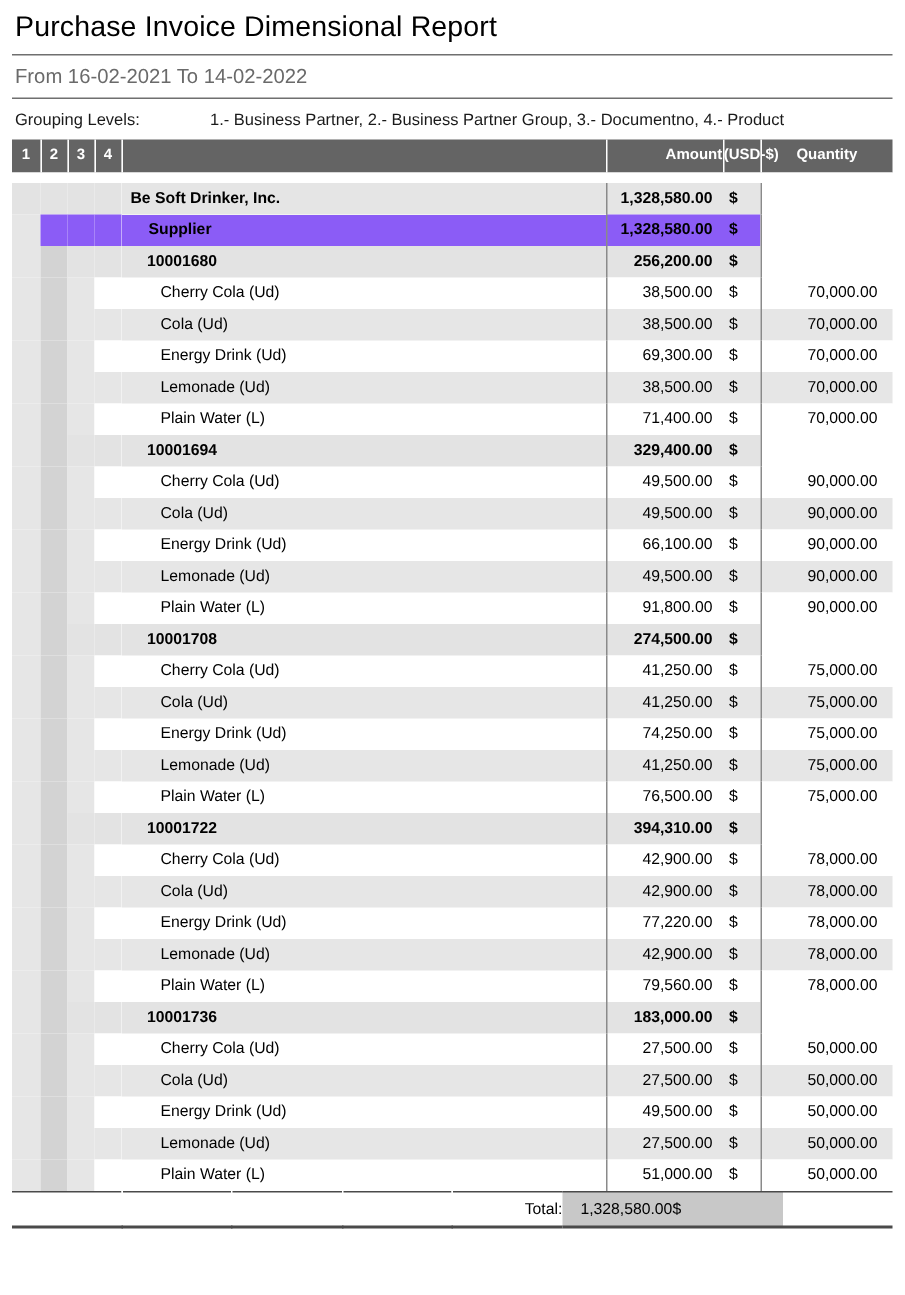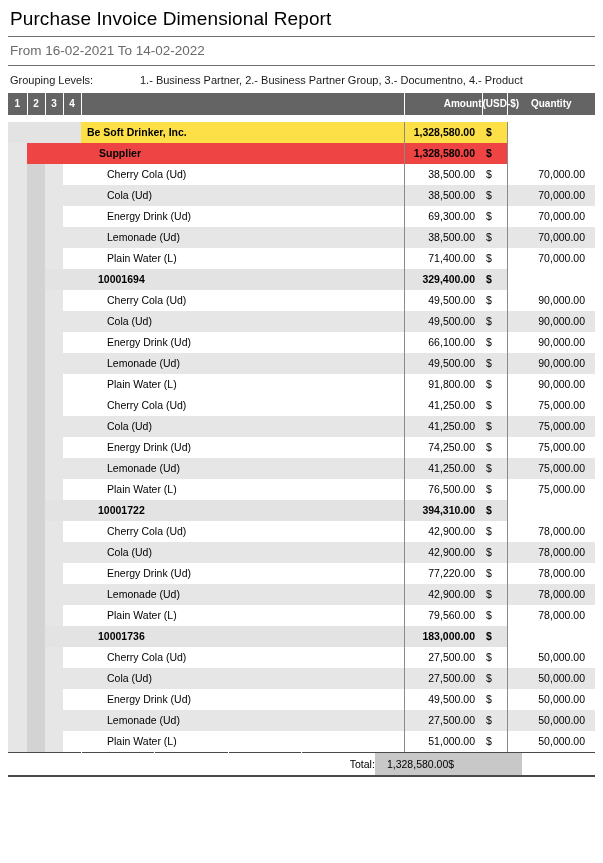--- a/index.html
+++ b/index.html
@@ -136,29 +136,29 @@
     padding-left: 4px;
   }
   td.qty {
     text-align: right;
     padding-right: 10px;
     border-left: 1px solid #8a8a8a;
     white-space: nowrap;
   }
 
   
-  tr.lvl1 td { background: #fde047; font-weight: bold; }
+  tr.lvl1 td { background: #e5e5e5; font-weight: bold; }
   tr.lvl1 td.gut1 { background: #e3e3e3; }
   tr.lvl1 td.gut2 { background: #e3e3e3; }
   tr.lvl1 td.gut3 { background: #e3e3e3; }
   tr.lvl1 td.gut4 { background: #e3e3e3; }
   tr.lvl1 td.qty  { background: #ffffff; }
 
   
-  tr.lvl2 td { background: #ef4444; font-weight: bold; }
+  tr.lvl2 td { background: #8b5cf6; font-weight: bold; }
   tr.lvl2 td.gut1 { background: #e6e6e6; }
   tr.lvl2 td.qty  { background: #ffffff; }
 
   
   tr.lvl3 td { background: #e3e3e3; font-weight: bold; }
   tr.lvl3 td.gut1 { background: #e6e6e6; }
   tr.lvl3 td.gut2 { background: #d3d3d3; }
   tr.lvl3 td.qty  { background: #ffffff; }
 
   
@@ -280,20 +280,30 @@
         <tr class="lvl2">
           <td class="gut1"></td>
           <td class="gut2"></td>
           <td class="gut3"></td>
           <td class="gut4"></td>
           <td class="name"><span class="ind2">Supplier</span></td>
           <td class="amt">1,328,580.00</td>
           <td class="cur">$</td>
           <td class="qty"></td>
         </tr>
+        <tr class="lvl3">
+          <td class="gut1"></td>
+          <td class="gut2"></td>
+          <td class="gut3"></td>
+          <td class="gut4"></td>
+          <td class="name"><span class="ind3">10001680</span></td>
+          <td class="amt">256,200.00</td>
+          <td class="cur">$</td>
+          <td class="qty"></td>
+        </tr>
         <tr class="lvl4">
           <td class="gut1"></td>
           <td class="gut2"></td>
           <td class="gut3"></td>
           <td class="gut4"></td>
           <td class="name"><span class="ind4">Cherry Cola (Ud)</span></td>
           <td class="amt">38,500.00</td>
           <td class="cur">$</td>
           <td class="qty">70,000.00</td>
         </tr>
@@ -389,20 +399,30 @@
         </tr>
         <tr class="lvl4">
           <td class="gut1"></td>
           <td class="gut2"></td>
           <td class="gut3"></td>
           <td class="gut4"></td>
           <td class="name"><span class="ind4">Plain Water (L)</span></td>
           <td class="amt">91,800.00</td>
           <td class="cur">$</td>
           <td class="qty">90,000.00</td>
+        </tr>
+        <tr class="lvl3">
+          <td class="gut1"></td>
+          <td class="gut2"></td>
+          <td class="gut3"></td>
+          <td class="gut4"></td>
+          <td class="name"><span class="ind3">10001708</span></td>
+          <td class="amt">274,500.00</td>
+          <td class="cur">$</td>
+          <td class="qty"></td>
         </tr>
         <tr class="lvl4">
           <td class="gut1"></td>
           <td class="gut2"></td>
           <td class="gut3"></td>
           <td class="gut4"></td>
           <td class="name"><span class="ind4">Cherry Cola (Ud)</span></td>
           <td class="amt">41,250.00</td>
           <td class="cur">$</td>
           <td class="qty">75,000.00</td>

